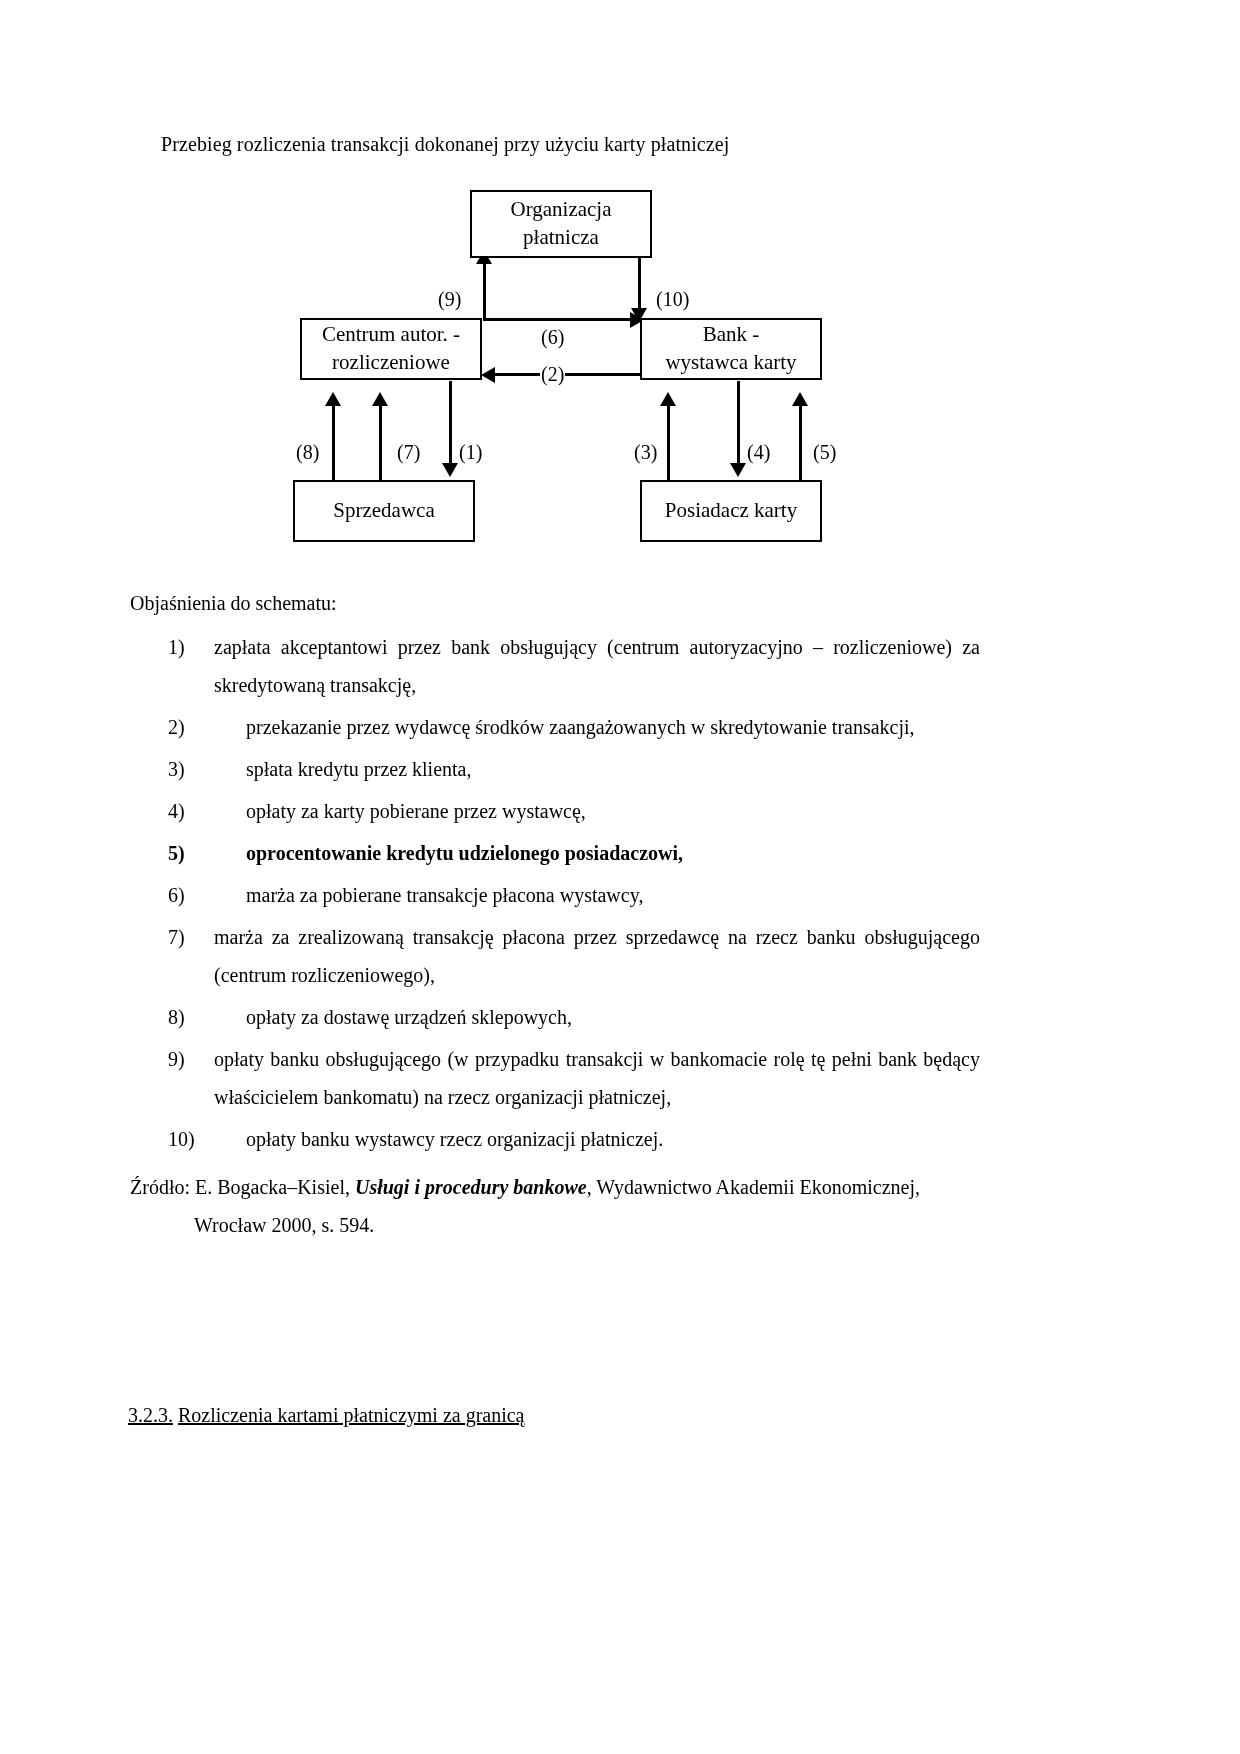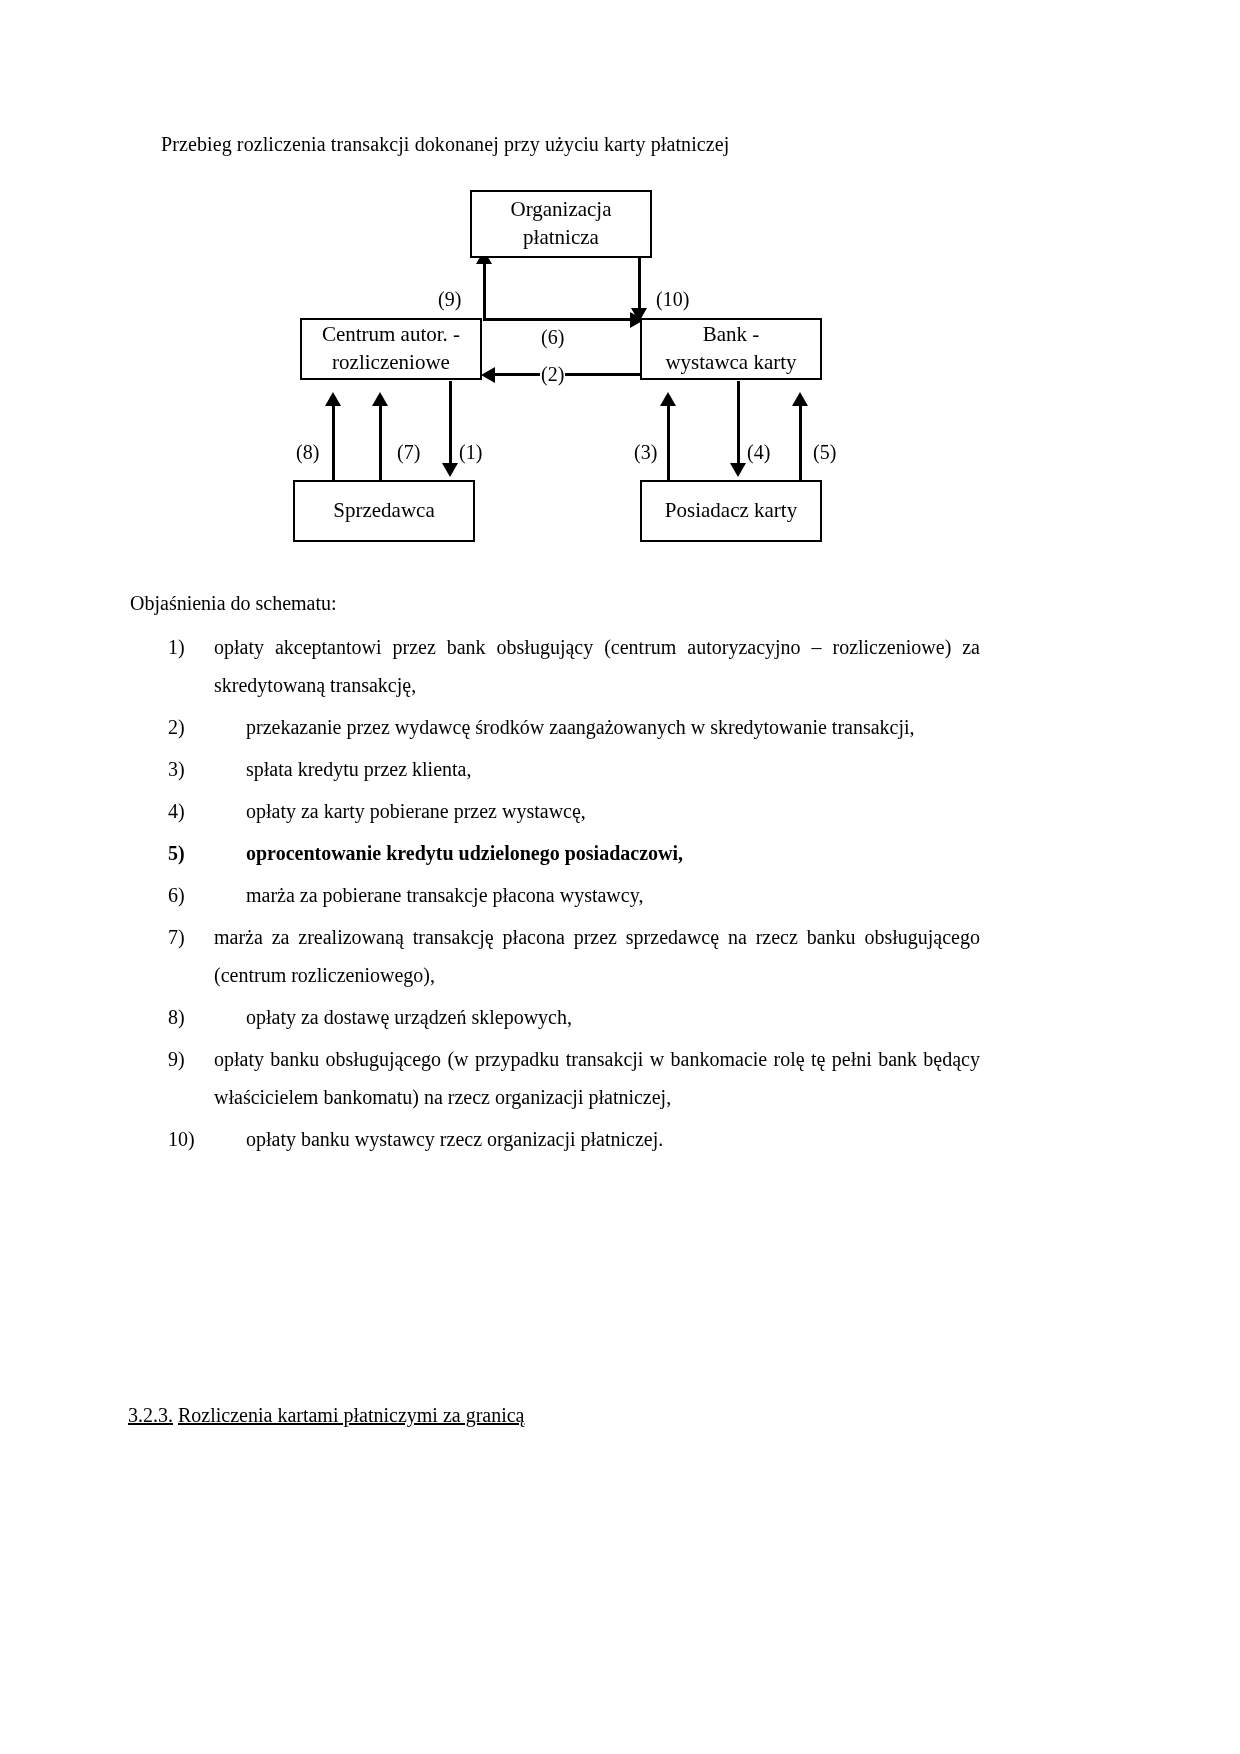--- a/index.html
+++ b/index.html
@@ -225,21 +225,21 @@
     <div class="flow-label" style="left:633px; top:441px;">(3)</div>
     <div class="flow-label" style="left:746px; top:441px;">(4)</div>
     <div class="flow-label" style="left:812px; top:441px;">(5)</div>
   </div>
 
   <div class="lead">Objaśnienia do schematu:</div>
 
   <div class="list" id="explanations-list">
       <div class="li">
         <div class="li-num">1)</div>
-        <div class="li-txt">opłaty akceptantowi przez bank obsługujący (centrum autoryzacyjno – rozliczeniowe) za skredytowaną transakcję,</div>
+        <div class="li-txt">zapłata akceptantowi przez bank obsługujący (centrum autoryzacyjno – rozliczeniowe) za skredytowaną transakcję,</div>
       </div>
       <div class="li">
         <div class="li-num">2)</div>
         <div class="li-txt nojust">przekazanie przez wydawcę środków zaangażowanych w skredytowanie transakcji,</div>
       </div>
       <div class="li">
         <div class="li-num">3)</div>
         <div class="li-txt nojust">spłata kredytu przez klienta,</div>
       </div>
       <div class="li">
@@ -265,19 +265,23 @@
       <div class="li">
         <div class="li-num">9)</div>
         <div class="li-txt">opłaty banku obsługującego (w przypadku transakcji w bankomacie rolę tę pełni bank będący właścicielem bankomatu) na rzecz organizacji płatniczej,</div>
       </div>
       <div class="li">
         <div class="li-num">10)</div>
         <div class="li-txt nojust">opłaty banku wystawcy rzecz organizacji płatniczej.</div>
       </div>
     </div>
 
+  <div class="source">
+    <span><span>Źródło: E. Bogacka–Kisiel, </span><em>Usługi i procedury bankowe</em><span>, Wydawnictwo Akademii Ekonomicznej,</span></span>
+    <div class="l2">Wrocław 2000, s. 594.</div>
+  </div>
 
   <div class="section-head">
     <span class="underline">3.2.3.</span>
     <span class="underline">Rozliczenia kartami płatniczymi za granicą</span>
   </div>
 
 </div>
 
 </body></html>

